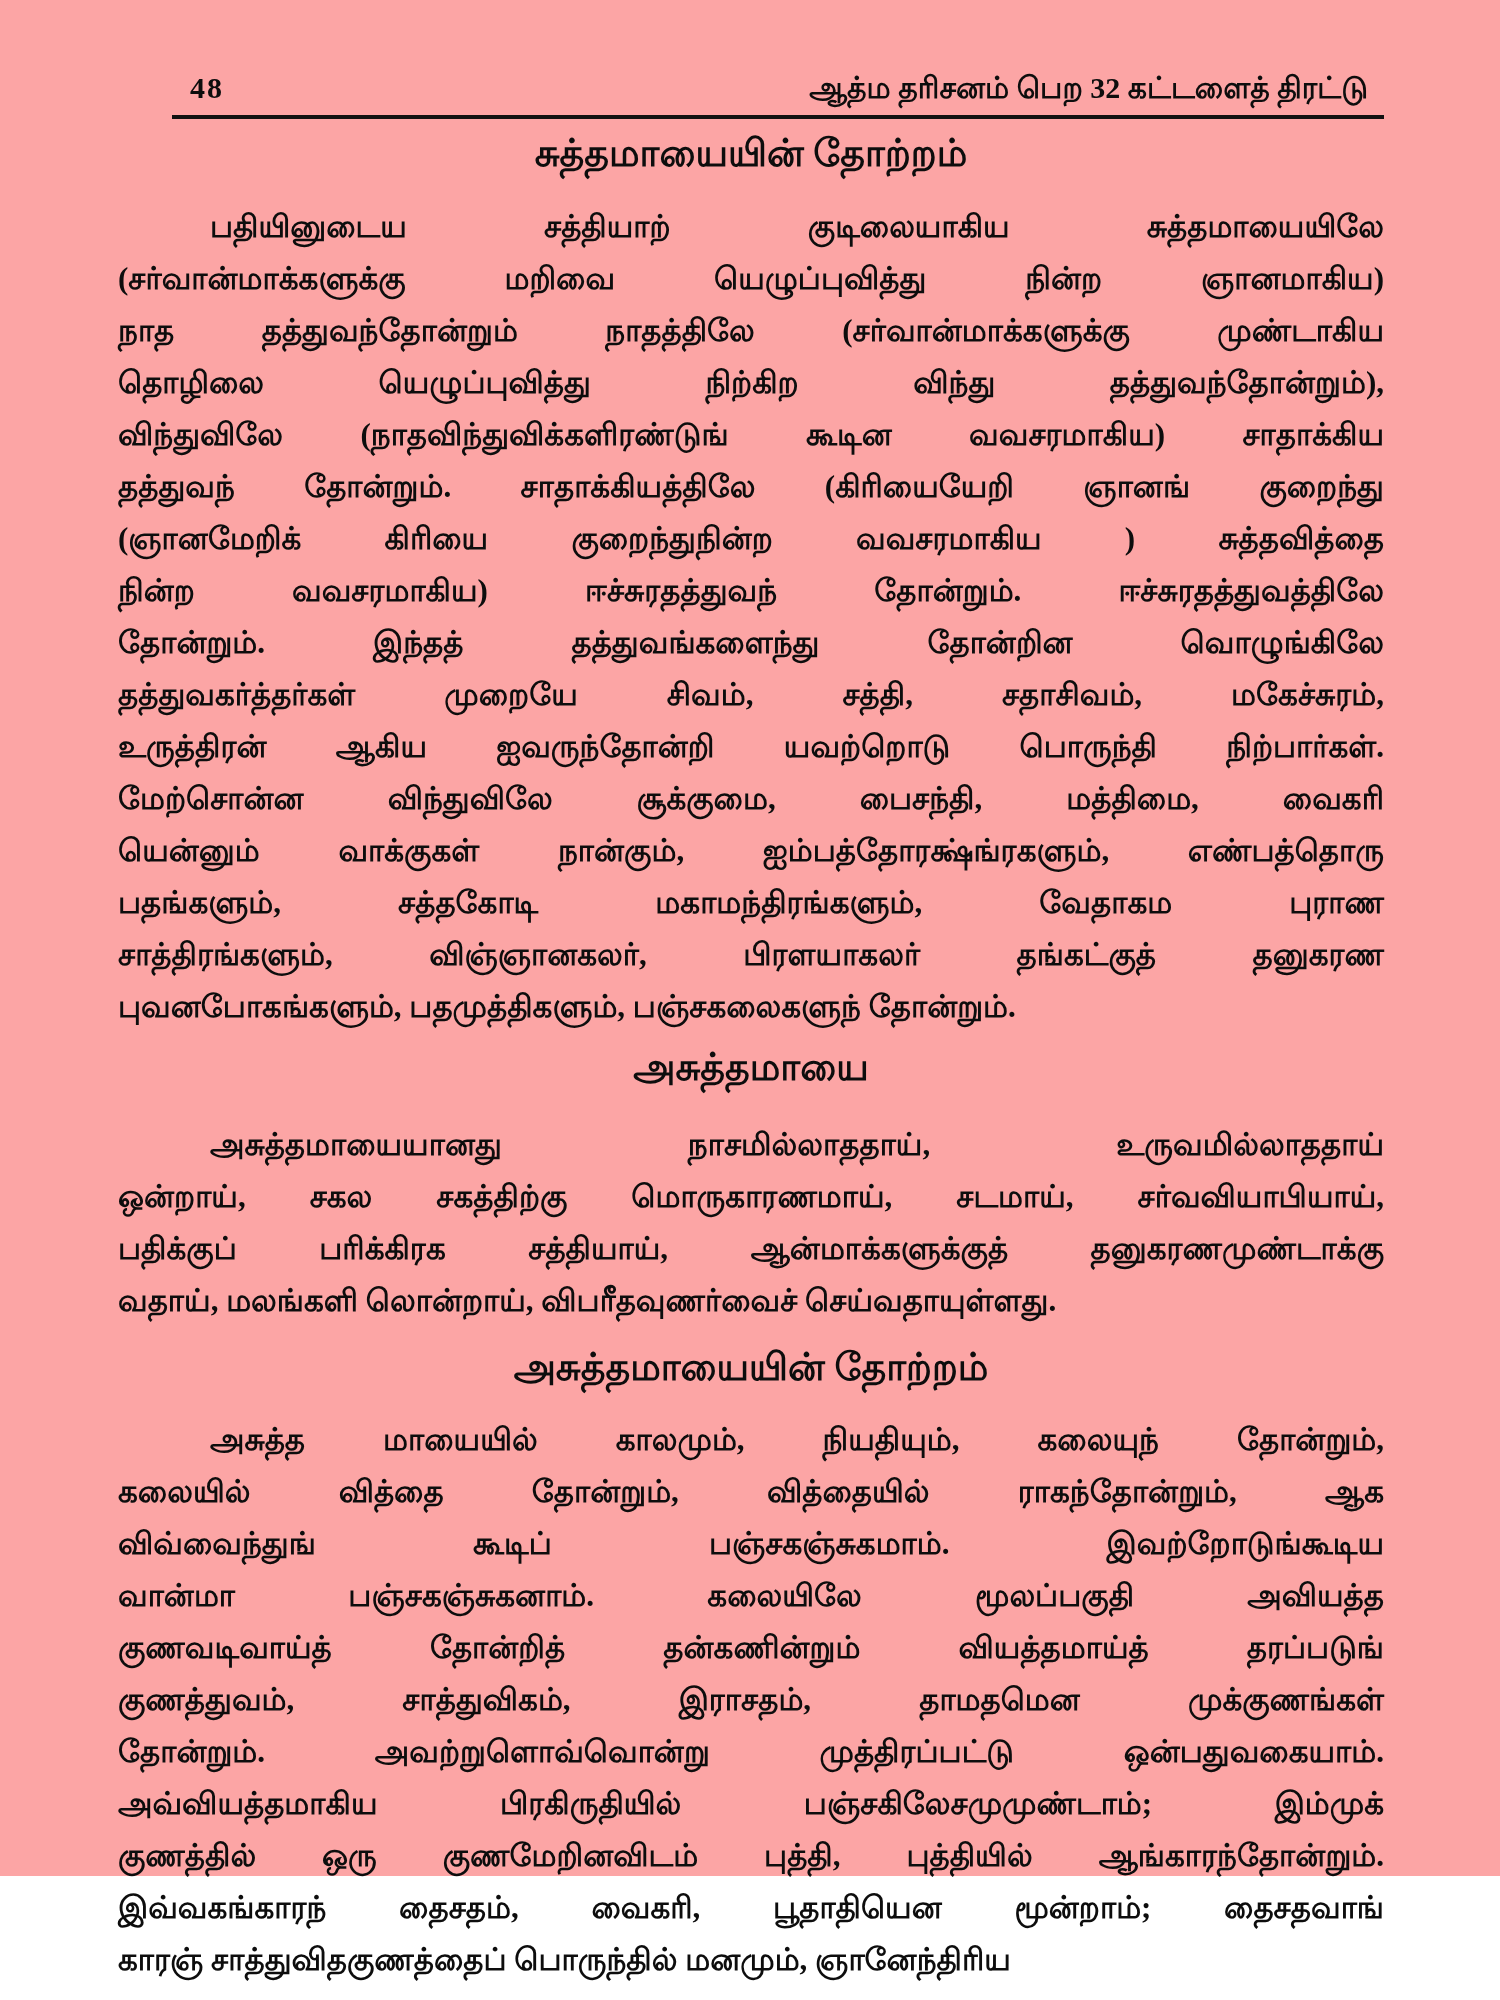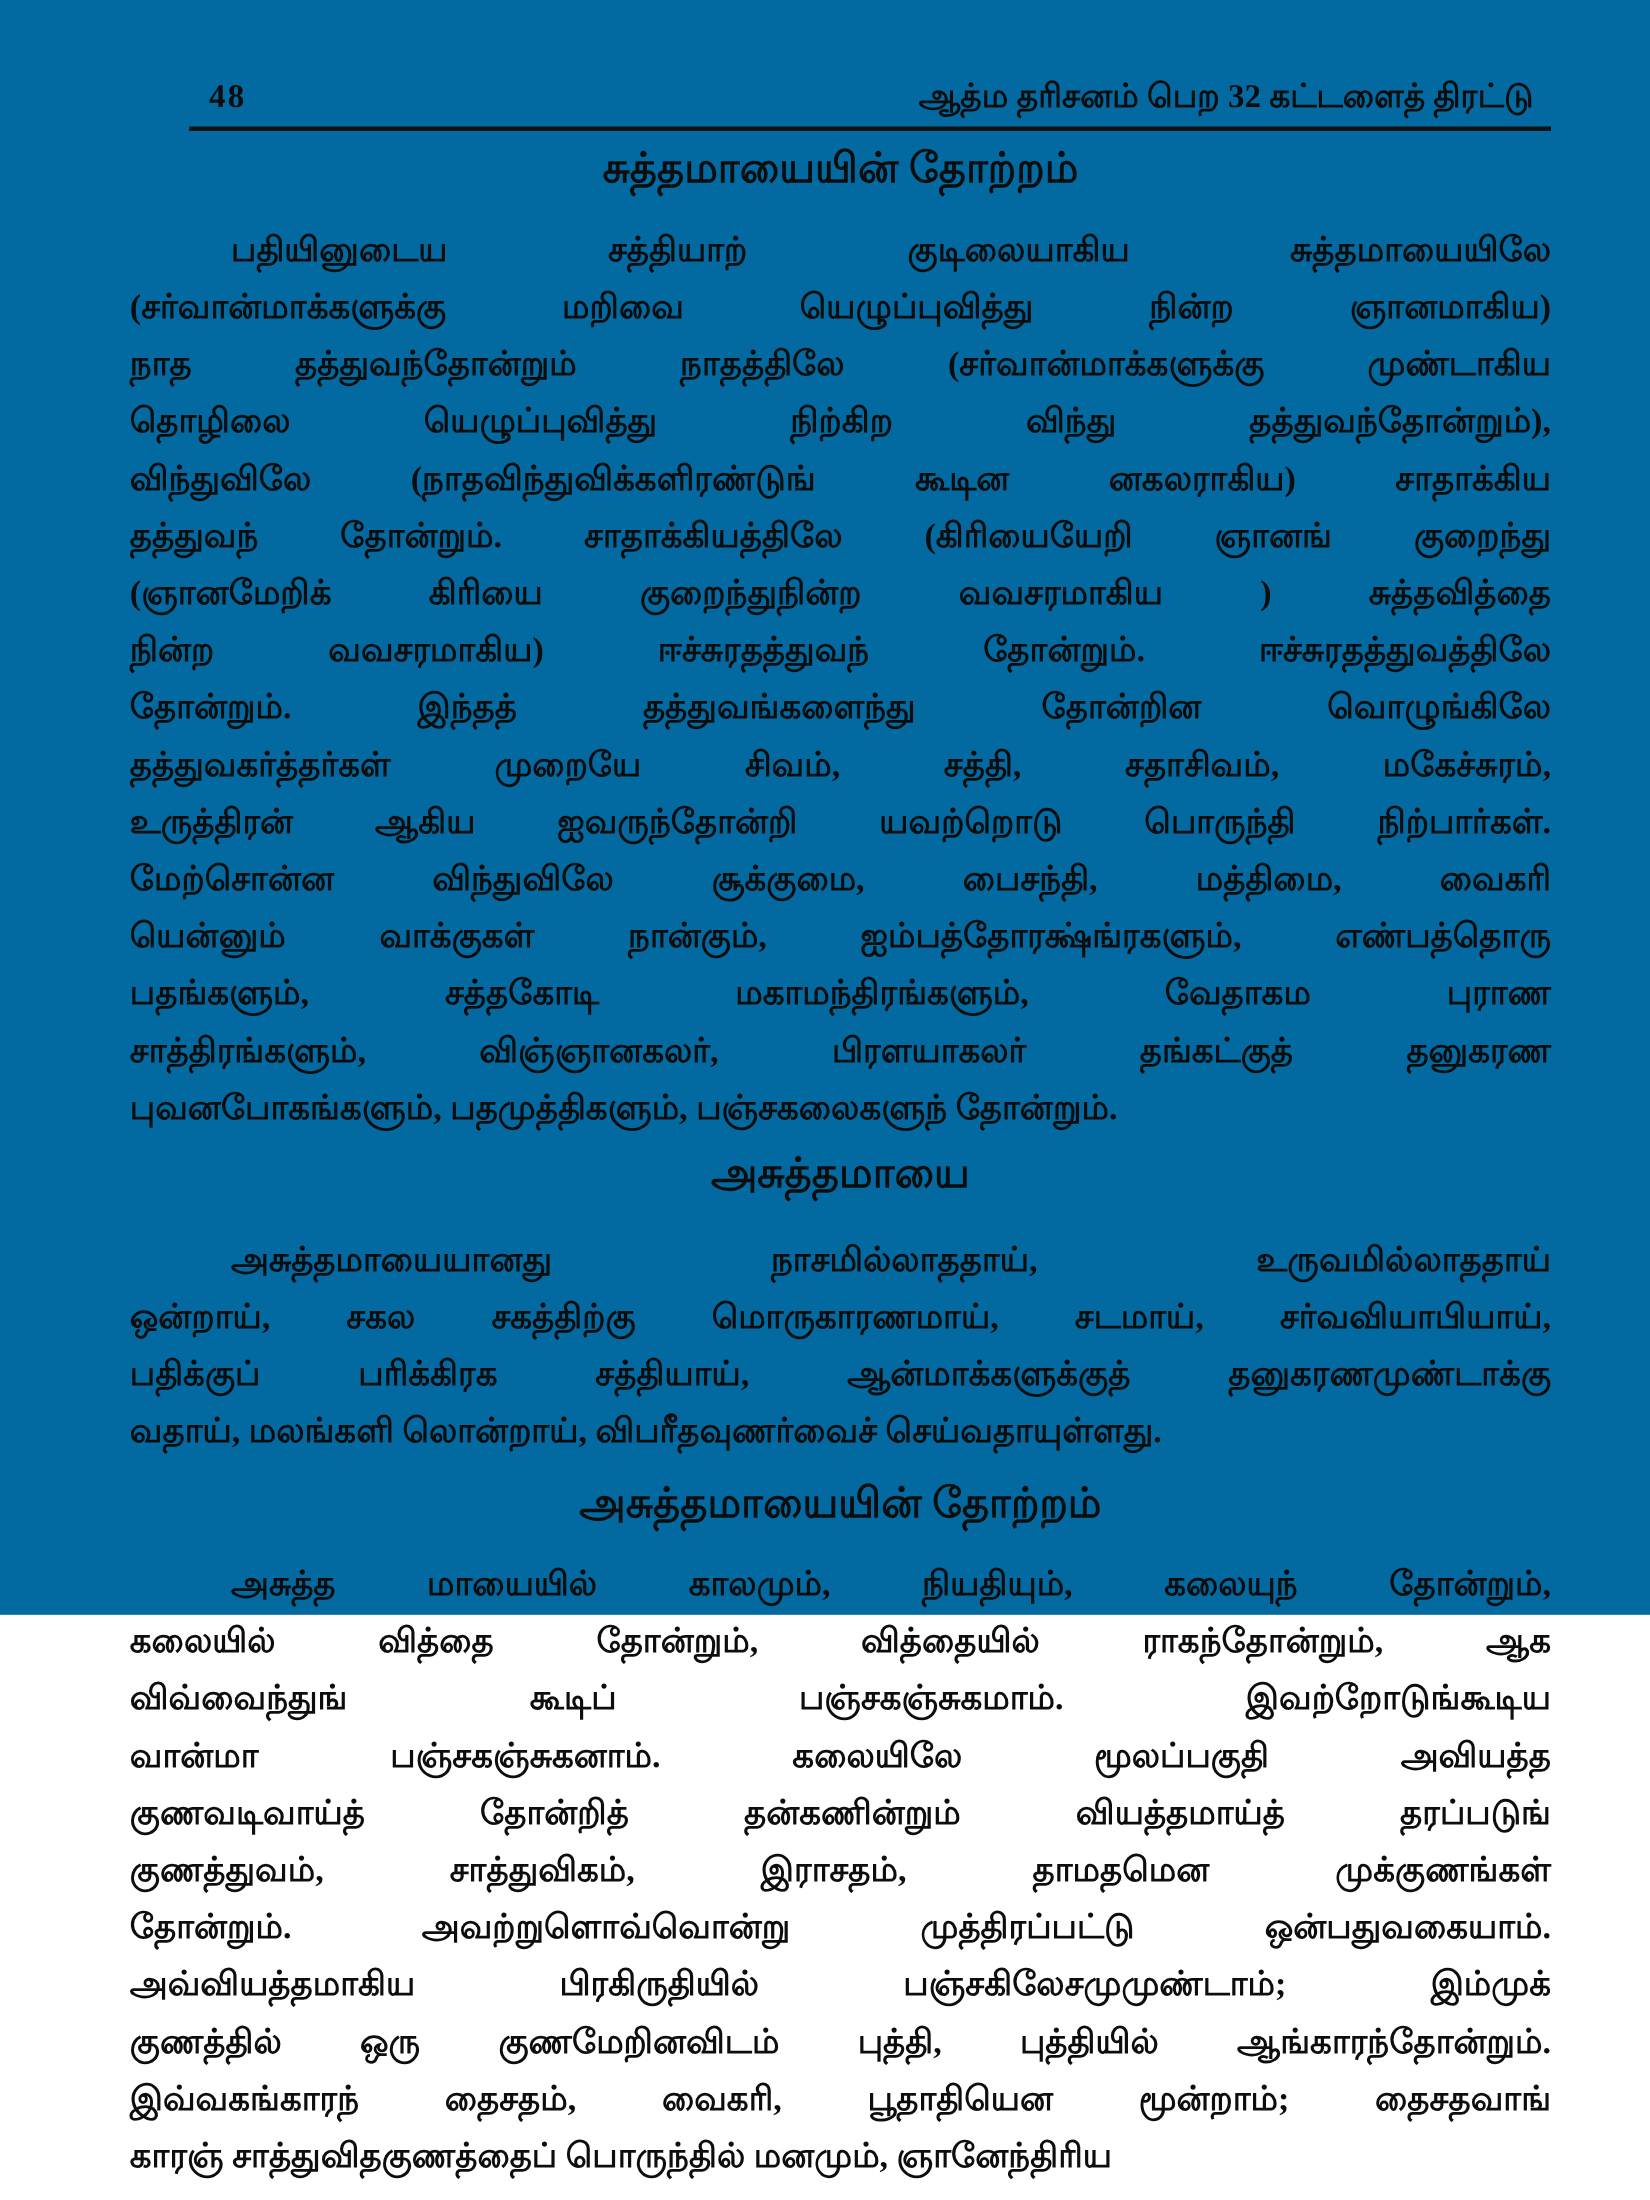--- a/index.html
+++ b/index.html
@@ -10,23 +10,23 @@
   body {
     width: 1500px;
     height: 2000px;
     overflow: hidden;
     font-family: "Liberation Serif", "DejaVu Serif", serif;
     color: #0d0d0d;
   }
   .page {
     box-sizing: border-box;
     width: 1500px;
-    height: 1468px;
-    padding: 68px 90px 0 118px;
-    background: #0369a1;
+    height: 1876px;
+    padding: 68px 116px 0 118px;
+    background: #fca5a5;
   }
   .header {
     display: flex;
     justify-content: space-between;
     align-items: baseline;
     padding-left: 72px;
     padding-right: 16px;
     font-weight: bold;
     font-size: 30px;
     line-height: 40px;
@@ -78,21 +78,21 @@
 
   <div class="rule"></div>
 
   <section>
     <h2 class="section-heading h1">சுத்தமாயையின் தோற்றம்</h2>
     <div class="para">
         <div class="line first">பதியினுடைய சத்தியாற் குடிலையாகிய சுத்தமாயையிலே</div>
         <div class="line">(சர்வான்மாக்களுக்கு மறிவை யெழுப்புவித்து நின்ற ஞானமாகிய)</div>
         <div class="line">நாத தத்துவந்தோன்றும் நாதத்திலே (சர்வான்மாக்களுக்கு முண்டாகிய</div>
         <div class="line">தொழிலை யெழுப்புவித்து நிற்கிற விந்து தத்துவந்தோன்றும்),</div>
-        <div class="line">விந்துவிலே (நாதவிந்துவிக்களிரண்டுங் கூடின னகலராகிய) சாதாக்கிய</div>
+        <div class="line">விந்துவிலே (நாதவிந்துவிக்களிரண்டுங் கூடின வவசரமாகிய) சாதாக்கிய</div>
         <div class="line">தத்துவந் தோன்றும். சாதாக்கியத்திலே (கிரியையேறி ஞானங் குறைந்து</div>
         <div class="line">(ஞானமேறிக் கிரியை குறைந்துநின்ற வவசரமாகிய ) சுத்தவித்தை</div>
         <div class="line">நின்ற வவசரமாகிய) ஈச்சுரதத்துவந் தோன்றும். ஈச்சுரதத்துவத்திலே</div>
         <div class="line">தோன்றும். இந்தத் தத்துவங்களைந்து தோன்றின வொழுங்கிலே</div>
         <div class="line">தத்துவகர்த்தர்கள் முறையே சிவம், சத்தி, சதாசிவம், மகேச்சுரம்,</div>
         <div class="line">உருத்திரன் ஆகிய ஐவருந்தோன்றி யவற்றொடு பொருந்தி நிற்பார்கள்.</div>
         <div class="line">மேற்சொன்ன விந்துவிலே சூக்குமை, பைசந்தி, மத்திமை, வைகரி</div>
         <div class="line">யென்னும் வாக்குகள் நான்கும், ஐம்பத்தோரக்ஷ்ங்ரகளும், எண்பத்தொரு</div>
         <div class="line">பதங்களும், சத்தகோடி மகாமந்திரங்களும், வேதாகம புராண</div>
         <div class="line">சாத்திரங்களும், விஞ்ஞானகலர், பிரளயாகலர் தங்கட்குத் தனுகரண</div>

